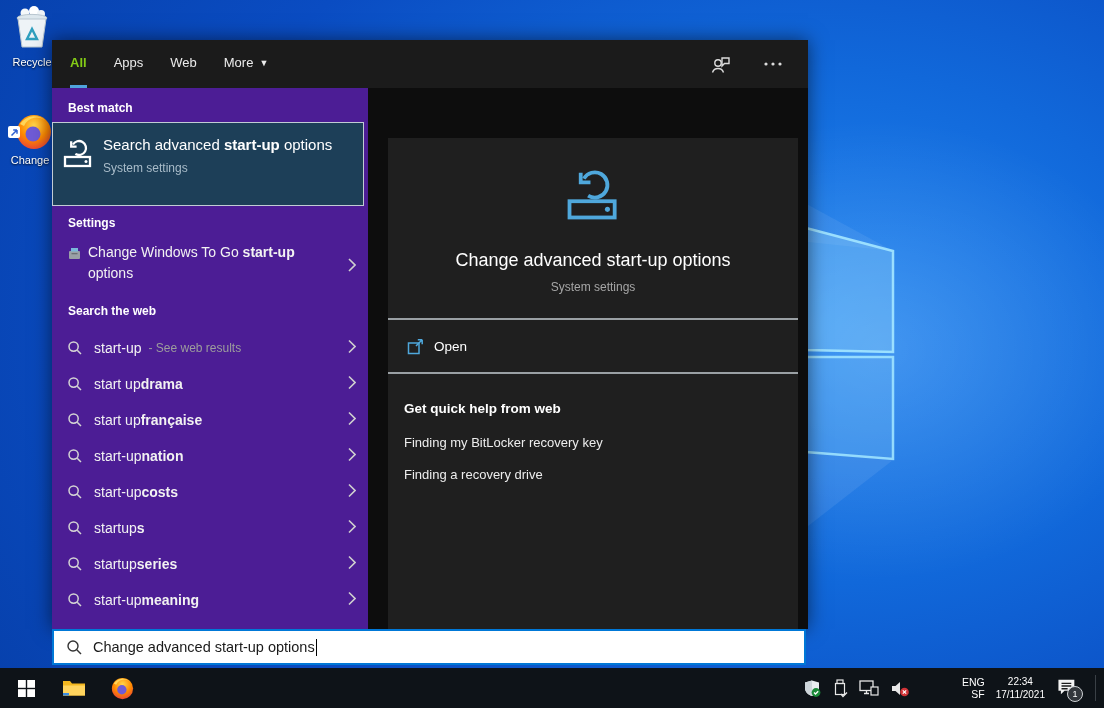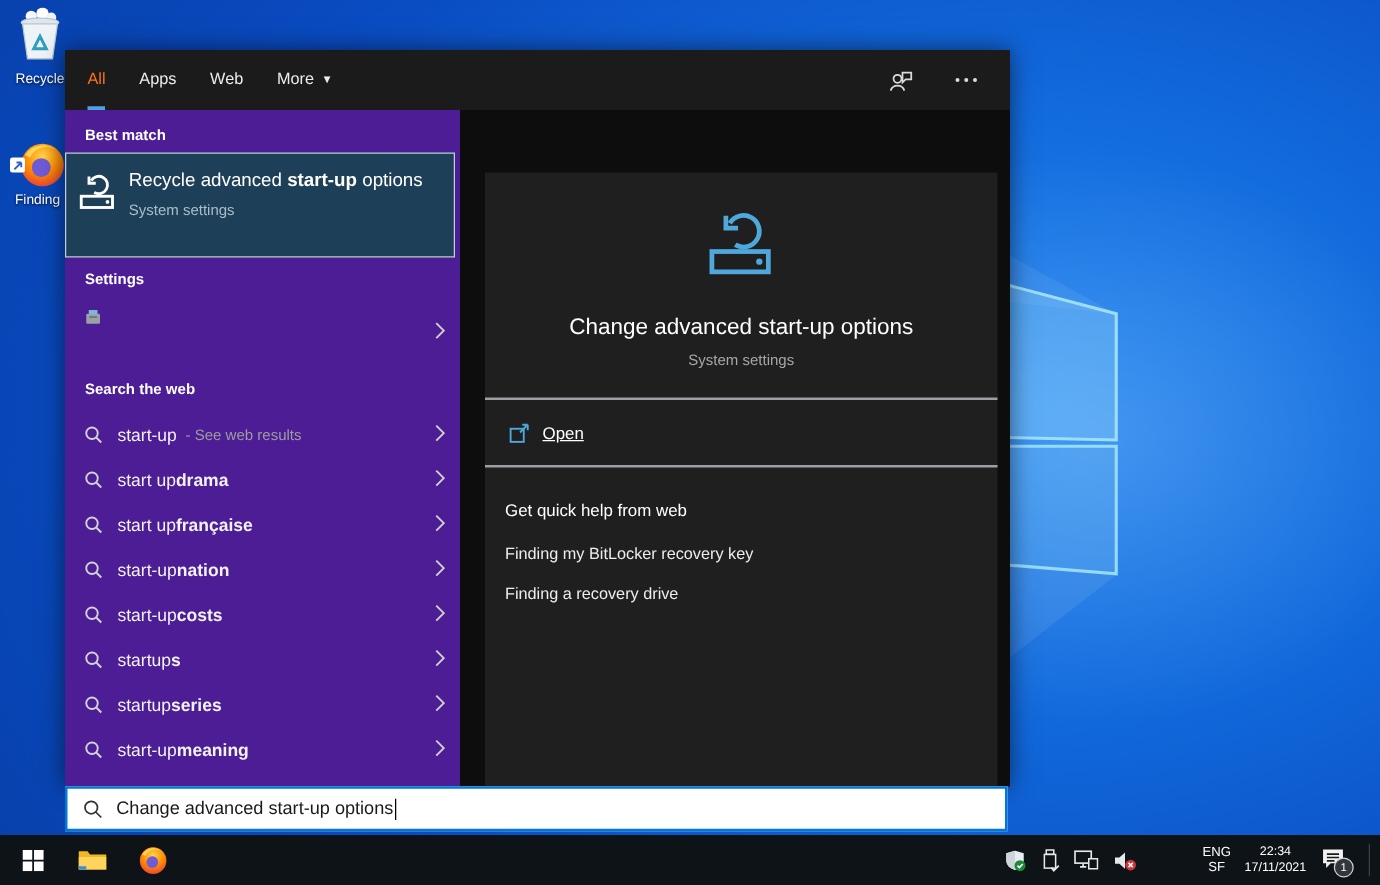--- a/index.html
+++ b/index.html
@@ -19,21 +19,21 @@
     border-radius:2px;display:flex;align-items:center;justify-content:center;}
 
   
   .search-panel{position:absolute;left:52px;top:40px;width:756px;height:589px;
     background:#0d0d0d;z-index:5;box-shadow:0 0 18px rgba(0,0,0,.55);}
   .panel-header{position:absolute;left:0;top:0;right:0;height:48px;background:#1b1b1b;
     display:flex;align-items:center;}
   .tabs{display:flex;margin-left:18px;height:48px;}
   .tab{display:flex;align-items:center;height:45px;border-bottom:3px solid transparent;
     margin-right:27px;font-size:13px;color:#ececec;cursor:default;}
-  .tab.active{border-bottom-color:#4fa3dc;font-weight:normal;color:#f97316;}
+  .tab.active{border-bottom-color:#4fa3dc;font-weight:bold;color:#84cc16;}
   .tab .dd{font-size:9px;margin-left:6px;color:#ececec;}
   .header-right{margin-left:auto;margin-right:26px;display:flex;align-items:center;gap:32px;}
 
   .panel-body{position:absolute;left:0;top:48px;right:0;bottom:0;background:#0d0d0d;}
   .left-col{position:absolute;left:0;top:0;width:316px;height:100%;background:#4c1d95;color:#f2f2f2;}
   .sec-h{position:absolute;left:16px;font-size:12px;font-weight:bold;color:#fff;}
 
   .best-tile{position:absolute;left:0;top:34px;width:312px;height:84px;background:#1d3f58;
     border:1px solid #c2ccd4;display:flex;box-sizing:border-box;}
   .best-tile .ic{flex:0 0 50px;display:flex;justify-content:center;padding-top:14px;}
@@ -53,37 +53,37 @@
   .b{font-weight:bold;}
 
   .preview{position:absolute;left:336px;top:50px;width:410px;height:522px;background:#1f1f1f;color:#fff;}
   .pv-center{position:absolute;left:0;top:0;right:0;display:flex;flex-direction:column;align-items:center;}
   .pv-icon{margin-top:28px;}
   .pv-title{margin-top:24px;font-size:18px;color:#fff;}
   .pv-sub{margin-top:9px;font-size:12px;color:#a6a6a6;}
   .pv-div{position:absolute;left:0;right:0;height:2px;background:#9aa0a4;}
   .open-row{position:absolute;left:0;top:182px;right:0;height:52px;}
   .open-row .ic{position:absolute;left:19px;top:18px;}
-  .open-row .lb{position:absolute;left:46px;top:19px;font-size:13.5px;color:#fff;text-decoration:underline;}
-  .help-h{position:absolute;left:16px;top:263px;font-size:13.5px;font-weight:normal;color:#fff;}
+  .open-row .lb{position:absolute;left:46px;top:19px;font-size:13.5px;color:#fff;}
+  .help-h{position:absolute;left:16px;top:263px;font-size:13.5px;font-weight:bold;color:#fff;}
   .help-link{position:absolute;left:16px;font-size:13px;color:#ededed;}
 
   
   .search-bar{position:absolute;left:52px;top:629px;width:754px;height:36px;background:#fff;
     border:2px solid #0078d7;box-sizing:border-box;display:flex;align-items:center;
     padding-left:12px;z-index:6;}
   .search-bar .txt{margin-left:10px;font-size:14.5px;color:#1a1a1a;}
   .caret{display:inline-block;width:1px;height:17px;background:#000;margin-left:1px;vertical-align:middle;}
 
   
   .taskbar{position:absolute;left:0;bottom:0;width:100%;height:40px;background:#0e1318;z-index:10;}
   .tb-btn{position:absolute;top:0;height:40px;width:44px;display:flex;align-items:center;justify-content:center;}
   .tray{position:absolute;right:8px;top:0;height:40px;display:flex;align-items:center;gap:11px;}
   .tray-ic{display:flex;align-items:center;}
-  .lang{font-size:10.5px;line-height:12px;color:#fff;text-align:center;margin-left:41px;}
+  .lang{font-size:10.5px;line-height:12px;color:#fff;text-align:right;margin-left:41px;}
   .clock{font-size:10px;line-height:13px;color:#fff;text-align:center;}
   .ac-wrap{position:relative;width:24px;height:24px;}
   .ac-badge{position:absolute;right:-3px;bottom:-2px;width:14px;height:14px;border-radius:50%;
     background:#33373c;border:1px solid #cfd3d6;color:#fff;font-size:9px;display:flex;
     align-items:center;justify-content:center;}
   .tb-edge{width:1px;height:26px;background:#3a4046;margin-left:4px;}
 </style>
 </head>
 <body>
 
@@ -130,21 +130,21 @@
         <circle cx="20" cy="20" r="17" fill="url(#fxg)"></circle>
         <circle cx="19" cy="22" r="7.5" fill="#6f5bd6"></circle>
         <path d="M6,12 a17,17 0 0 1 27,-2 a14,14 0 0 0 -23,4 Z" fill="#ffdf66" opacity="0.85"></path>
       </svg>
       <span class="shortcut-badge">
         <svg width="9" height="9" viewBox="0 0 9 9">
             <path d="M1.5,7.5 L7,2 M7,2 H3.2 M7,2 V5.8" stroke="#2f5fd0" stroke-width="1.5" fill="none"></path>
           </svg>
       </span>
     </div>
-    <span class="lbl">Finding</span>
+    <span class="lbl">Change</span>
   </div>
 
   <div class="search-panel">
 
     <div class="panel-header">
       <div class="tabs">
         <div class="tab active">
             <span>All</span>
           </div>
         <div class="tab">
@@ -189,35 +189,36 @@
             <svg width="32" height="32" viewBox="0 0 32 32">
               <g stroke="#ffffff" stroke-width="2.3" fill="none">
                 <circle cx="17" cy="11" r="7" stroke-dasharray="33 11" transform="rotate(-150 17 11)"></circle>
                 <path d="M9.2,4.2 L9.2,9.6 L14.6,9.6"></path>
                 <rect x="3" y="20" width="25" height="9"></rect>
               </g>
               <circle cx="24" cy="24.5" r="1.5" fill="#ffffff"></circle>
             </svg>
           </span>
           <span class="tx">
-            <span class="best-title"><span>Recycle advanced </span><span class="b">start-up</span><span> options</span></span>
+            <span class="best-title"><span>Search advanced </span><span class="b">start-up</span><span> options</span></span>
             <span class="best-sub" style="display:block;">System settings</span>
           </span>
         </div>
 
         <div class="sec-h" style="top:128px;">Settings</div>
 
         <div class="settings-item">
           <span class="ic">
             <svg width="17" height="17" viewBox="0 0 17 17">
               <rect x="3" y="6" width="11" height="8" rx="1" fill="#9aa0a6"></rect>
               <rect x="5" y="3" width="7" height="3.5" fill="#7ab8d9"></rect>
               <rect x="5.5" y="8" width="6" height="1.3" fill="#6b7075"></rect>
             </svg>
           </span>
+          <span class="tx"><span>Change Windows To Go </span><span class="b">start-up</span><span> options</span></span>
           <span class="chev">
             <svg width="8" height="14" viewBox="0 0 8 14">
                 <path d="M1,1 L7,7 L1,13" stroke="#cfcfcf" stroke-width="1.6" fill="none"></path>
               </svg>
           </span>
         </div>
 
         <div class="sec-h" style="top:216px;">Search the web</div>
 
         <div class="web-list">

